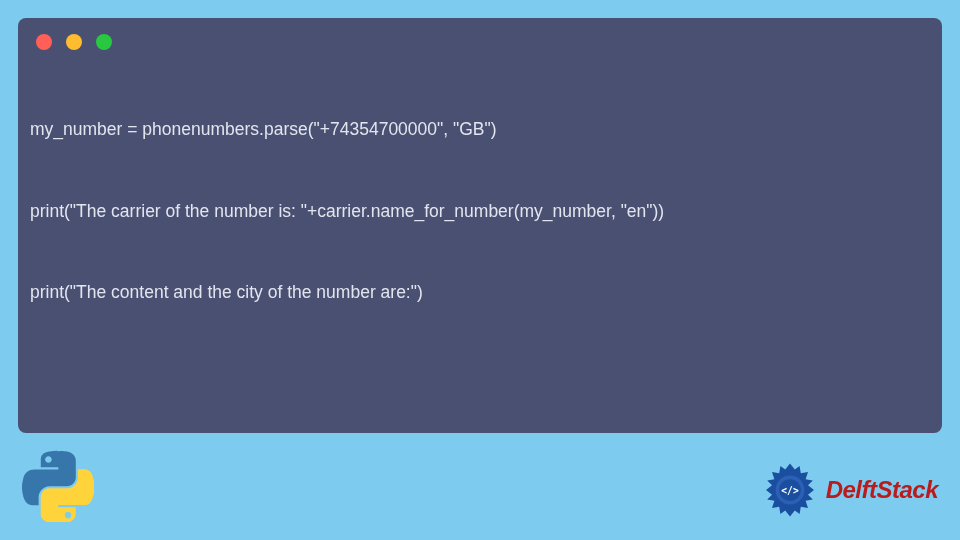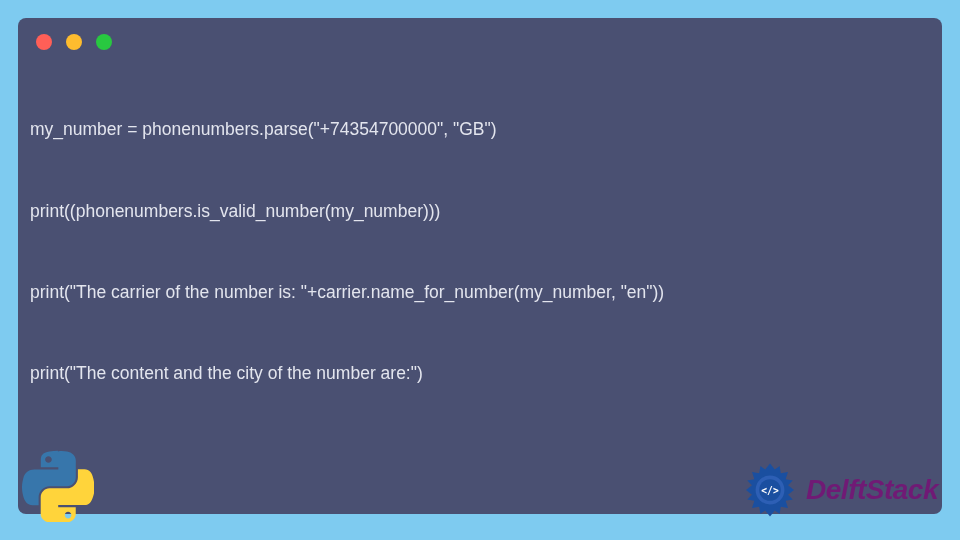--- a/index.html
+++ b/index.html
@@ -57,39 +57,38 @@
     bottom: 20px;
     display: flex;
     align-items: center;
     gap: 6px;
   }
   .delft-badge {
     width: 60px;
     height: 60px;
   }
   .delft-text {
-    font-size: 28px;
+    font-size: 24px;
     font-weight: 600;
-    color: #701a75;
+    color: #b91c1c;
     font-style: italic;
     letter-spacing: -0.5px;
   }
 </style>
 </head>
 <body>
 
 <div class="code-window">
   <div class="titlebar">
     <span class="dot red"></span>
     <span class="dot yellow"></span>
     <span class="dot green"></span>
   </div>
   <div class="code-body">
     <span class="code-line">my_number = phonenumbers.parse("+74354700000", "GB")</span>
-    <span class="code-line">print((phonenumbers.is_valid_number(my_number)))</span>
     <span class="code-line">print("The carrier of the number is: "+carrier.name_for_number(my_number, "en"))</span>
     <span class="code-line">print("The content and the city of the number are:")</span>
     
     
   </div>
 </div>
 
 <div class="logo-python">
   <svg viewBox="0 0 110 110" width="72" height="72">
     <path fill="#3776ab" d="M54.9 1.2c-4.6.02-9 .42-12.8 1.1-11.3 2-13.4 6.2-13.4 13.9v10.2h26.8v3.4H18.6c-7.8 0-14.6 4.7-16.7 13.6-2.5 10.2-2.6 16.6 0 27.3 1.9 7.9 6.5 13.6 14.3 13.6h9.2V71.9c0-8.8 7.6-16.6 16.7-16.6h26.7c7.5 0 13.4-6.1 13.4-13.6V16.2c0-7.3-6.1-12.7-13.4-13.9-4.6-.77-9.4-1.12-14-.1zM40.4 9.4c2.8 0 5.1 2.3 5.1 5.1s-2.3 5.1-5.1 5.1c-2.8 0-5.1-2.3-5.1-5.1 0-2.8 2.3-5.1 5.1-5.1z"></path>

